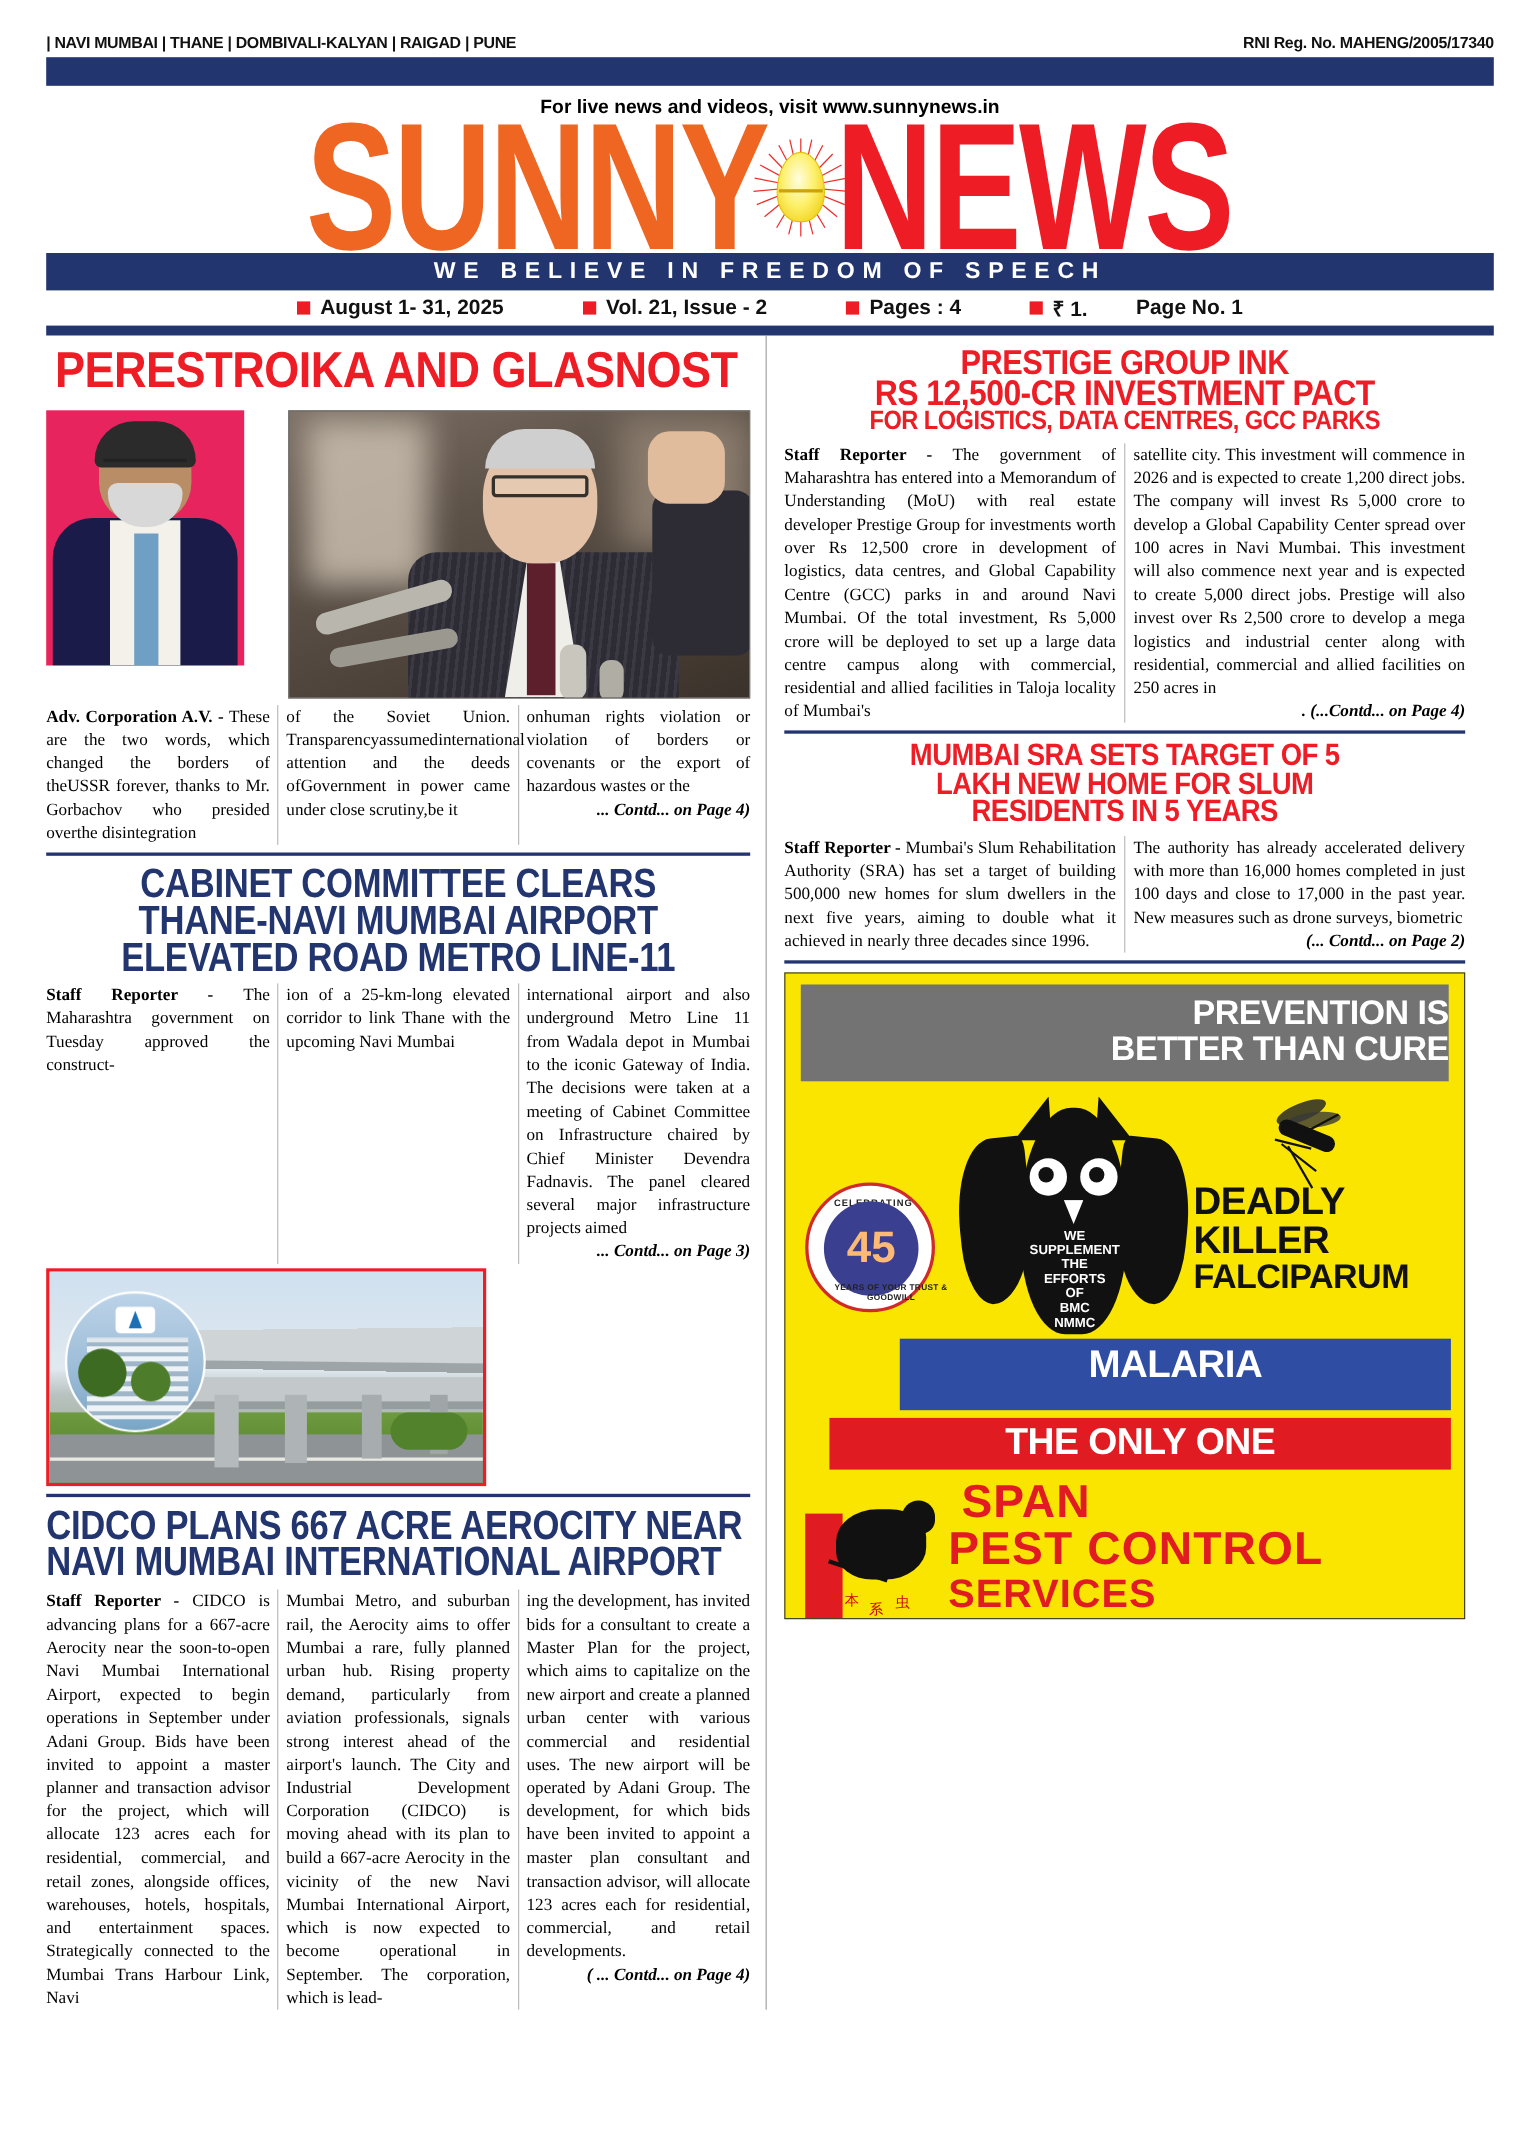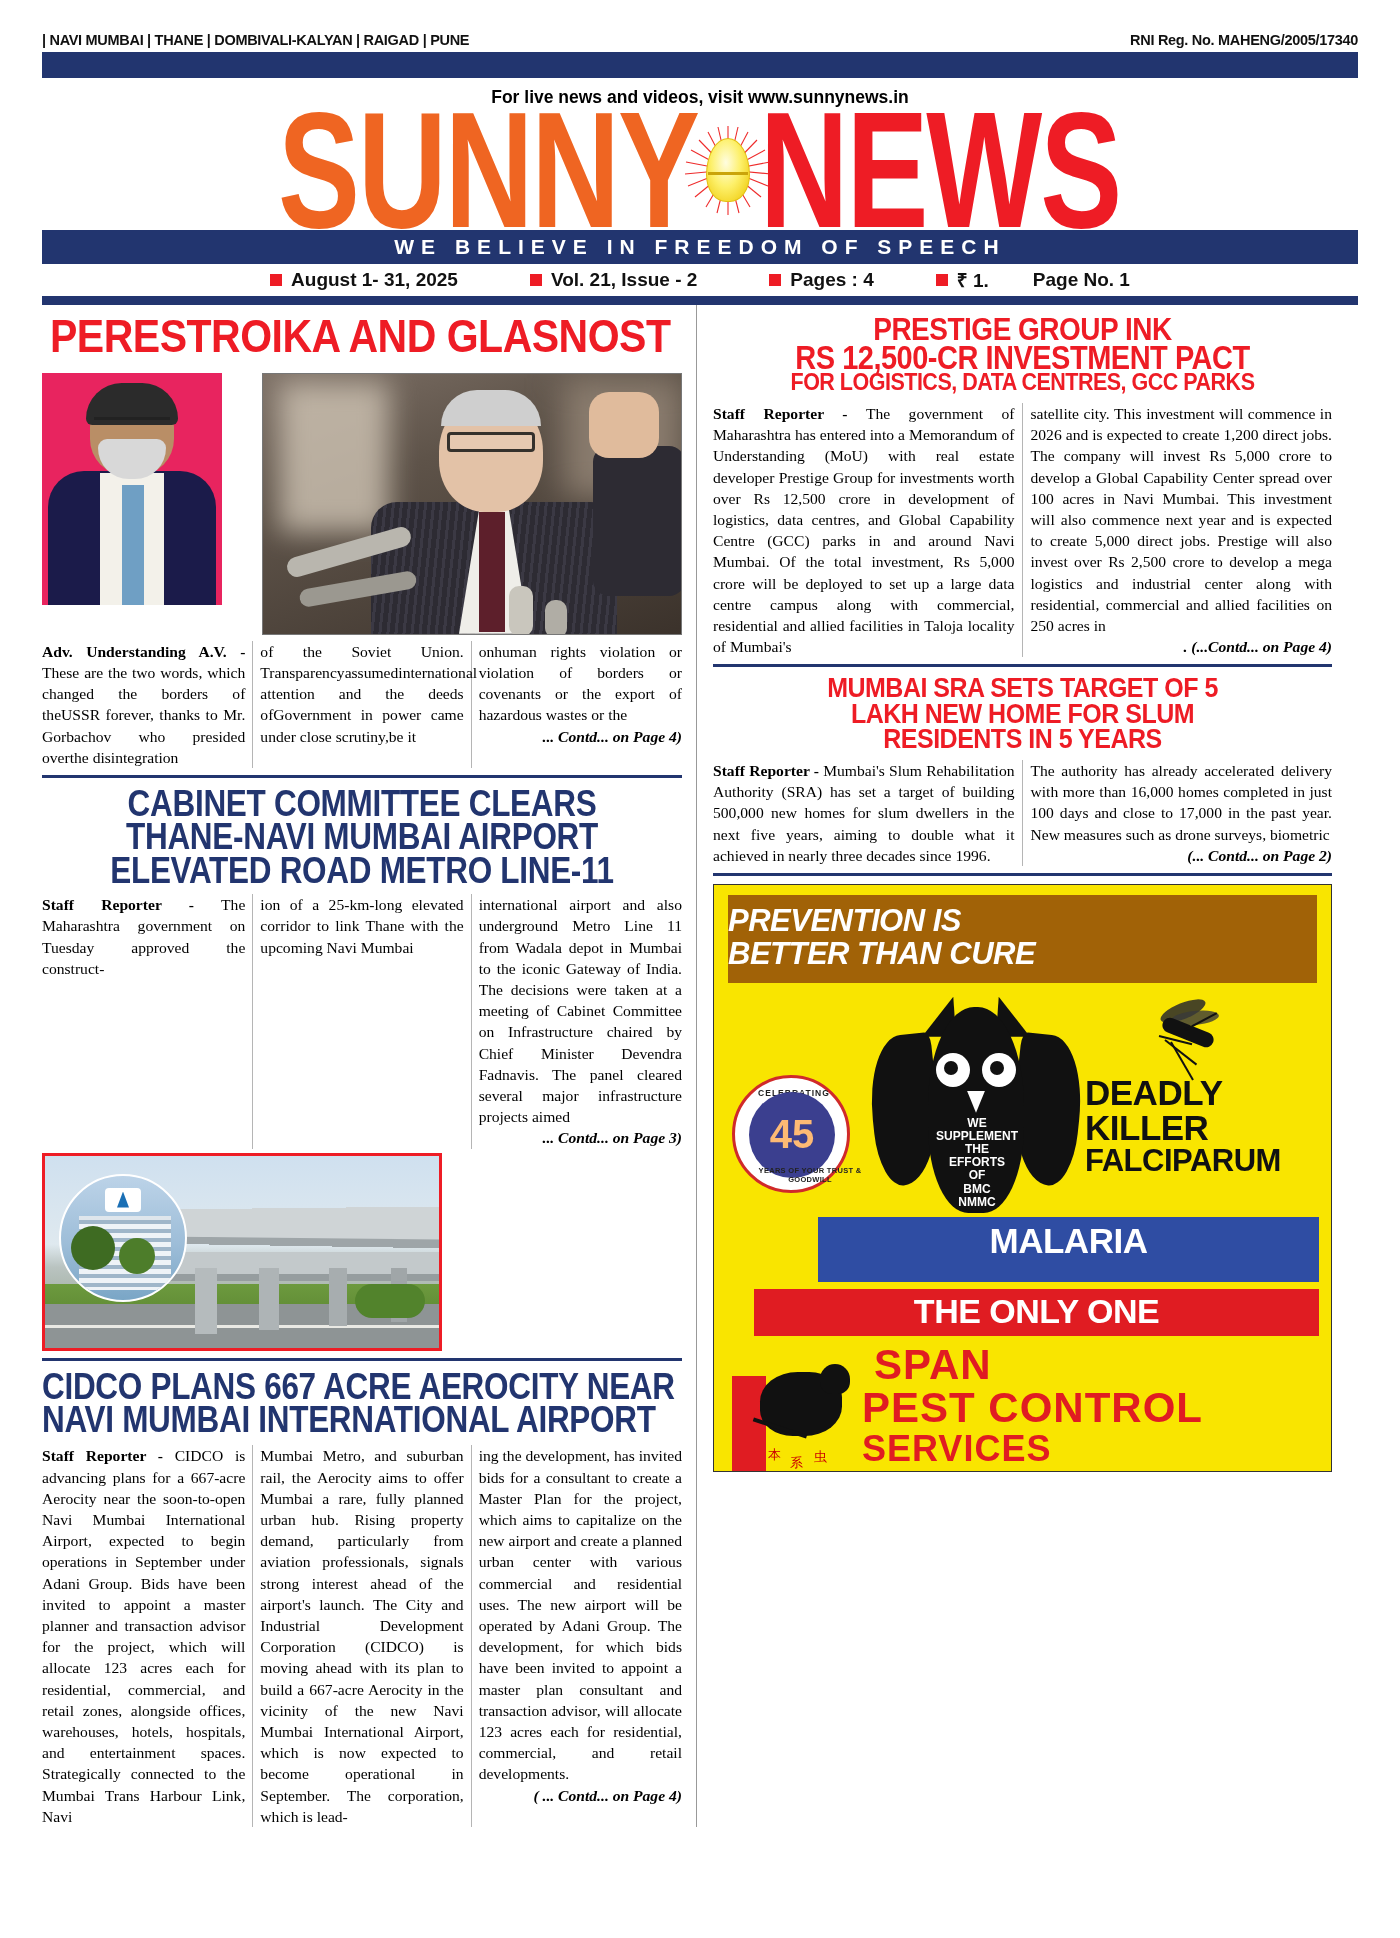--- a/index.html
+++ b/index.html
@@ -160,23 +160,23 @@
   .m-tree1 { position:absolute; left:10px; bottom:30px; width:44px; height:44px; background:#3e6b22; border-radius:50%;}
   .m-tree2 { position:absolute; left:58px; bottom:26px; width:36px; height:36px; background:#4d7d2a; border-radius:50%;}
   .m-bush { position:absolute; right:14px; bottom:30px; width:70px; height:34px; background:#52832c; border-radius:18px;}
 
   
   .ad {
     background:#f9e500; border:1px solid #333; margin-top:8px;
     position:relative; height: 588px; overflow:hidden;
   }
   .ad-banner {
-    background:#a16207; color:#fff; margin: 10px 14px 0 14px; padding: 10px 0 12px 0;
-    text-align:left; font-family:"Liberation Sans", sans-serif; font-weight:900;
-    font-size:31px; line-height:1.06; letter-spacing:-0.5px;font-style:italic;
+    background:#737373; color:#fff; margin: 10px 14px 0 14px; padding: 10px 0 12px 0;
+    text-align:right; font-family:"Liberation Sans", sans-serif; font-weight:900;
+    font-size:31px; line-height:1.06; letter-spacing:-0.5px;
   }
   .ad-mid { position:relative; height: 230px; }
   .badge45 {
     position:absolute; left:18px; top:92px; width:118px; height:118px; border-radius:50%;
     background:#fff; border:3px solid #d02a2a;
   }
   .badge45 .inner { position:absolute; left:14px; top:14px; width:86px; height:86px; border-radius:50%; background:#3b3f8f; color:#fdba74;
     display:flex; align-items:center; justify-content:center; font-family:"Liberation Sans",sans-serif; font-weight:900; font-size:40px;}
   .badge45 .arcTop { position:absolute; left:0; top:10px; width:118px; text-align:center; font-family:"Liberation Sans",sans-serif; font-weight:bold; font-size:8.5px; color:#222; letter-spacing:1px;}
   .badge45 .arcBot { position:absolute; left:16px; bottom:6px; width:118px; text-align:center; font-family:Liberation Sans, sans-serif; font-weight:bold; font-size:7.5px; color:#222; letter-spacing:.3px;}
@@ -336,21 +336,21 @@
             <span class="g-arm"></span>
               <span class="g-fist"></span>
             <span class="g-mic1"></span>
               <span class="g-mic2"></span>
               <span class="g-mic3"></span>
               <span class="g-mic4"></span>
           </div>
         </div>
 
         <div class="story cols3" style="margin-top:2px;">
-          <p><b class="lede">Adv. Understanding A.V. -</b>
+          <p><b class="lede">Adv. Corporation A.V. -</b>
              <span>These are the two words, which changed the borders of theUSSR  forever, thanks to Mr. Gorbachov who presided overthe disintegration</span></p>
           <p style="break-before:column;"><span>of the Soviet Union. Transparencyassumedinternational attention and the deeds ofGovernment in power came under close scrutiny,be it</span></p>
           <p style="break-before:column;"><span>onhuman rights violation or violation of borders or covenants or the export of hazardous wastes or the</span>
              <span class="contd">... Contd... on Page 4)</span></p>
         </div>
       </div>
 
       <div class="rule-navy"></div>
 
       <div>

